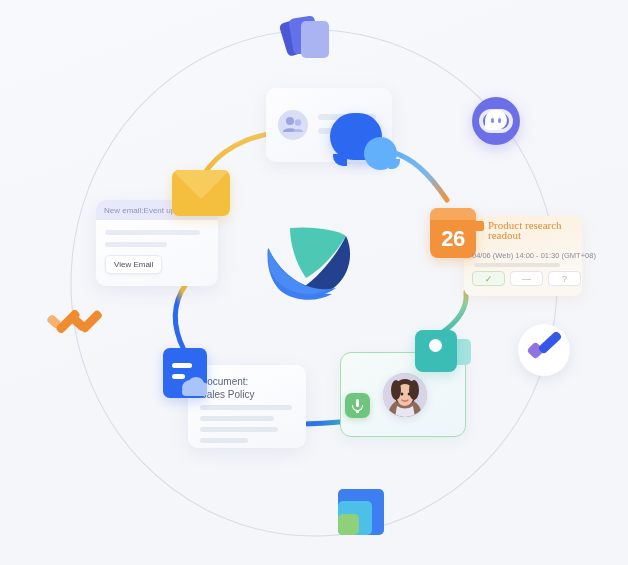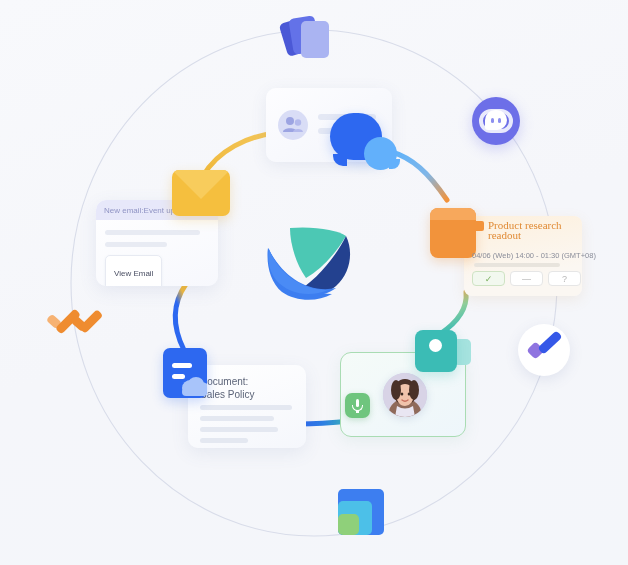--- a/index.html
+++ b/index.html
@@ -116,21 +116,21 @@
     font-size: 8px; color: #9094c4; white-space: nowrap;
   }
   #email-card .line {
     position: absolute; left: 9px; height: 5px; border-radius: 3px;
     background: #e8ebf3;
   }
   #email-card .line.l1 { top: 30px; width: 95px; }
   #email-card .line.l2 { top: 42px; width: 62px; }
   #view-email-btn {
     position: absolute; left: 9px; top: 55px;
-    padding: 13px 8px; border-radius: 5px;
+    padding: 4px 8px; border-radius: 5px;
     background: #fff; border: 1px solid #e7eaf2;
     font-size: 8px; color: #4a4f63;
     box-shadow: 0 1px 3px rgba(90,110,160,.08);
     cursor: pointer;
   }
   #envelope-node { left: 172px; top: 170px; width: 58px; height: 46px; }
   #envelope-node .body {
     width: 58px; height: 46px; border-radius: 7px;
     background: #f5bf3e;
     box-shadow: 0 4px 12px rgba(230,170,40,.25);
@@ -426,20 +426,21 @@
   <div class="node" id="envelope-node">
     <div class="body">
       <div class="flap"></div>
     </div>
   </div>
 
   <div class="node" id="calendar-card">
     <div id="cal-panel"></div>
     <div id="cal-icon">
       <div class="top"></div>
+      <div class="day">26</div>
     </div>
     <div id="cal-title-row">
       <div id="cal-badge-icon"></div>
       <div id="cal-title">Product research readout</div>
     </div>
     <div id="cal-time">04/06  (Web)  14:00 - 01:30 (GMT+08)</div>
     <div id="cal-sep"></div>
     <div id="cal-actions">
       <div class="act accept">✓</div>
       <div class="act">—</div>

